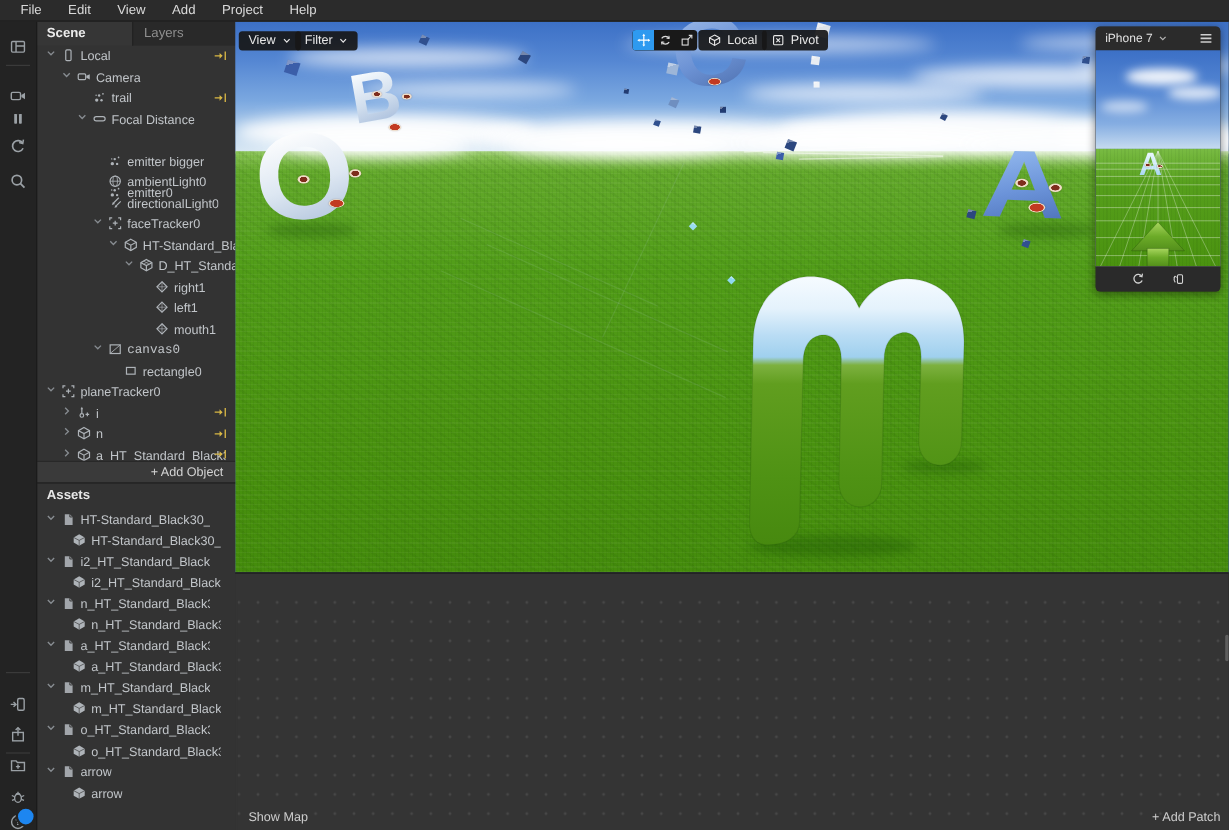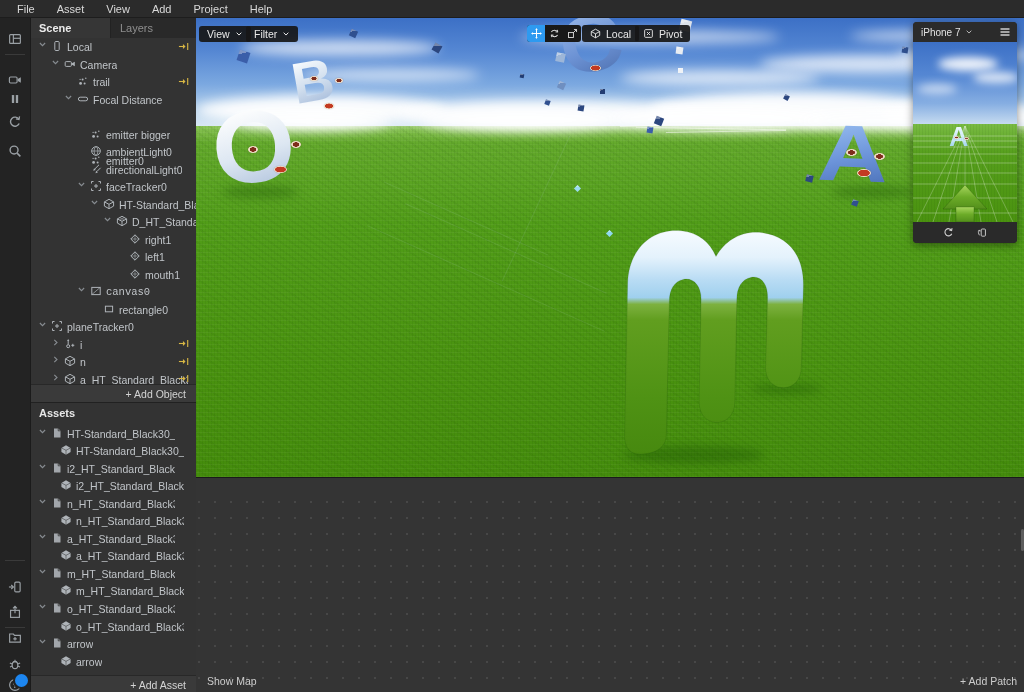--- a/index.html
+++ b/index.html
@@ -86,21 +86,21 @@
   .patch-bottom-label{position:absolute;font-size:10.5px;color:#cdcdcd;}
   .pscroll{position:absolute;right:2px;top:29px;width:3px;height:22px;background:#5d5d5d;border-radius:2px;}
 </style>
 </head>
 <body>
 
 <div id="app">
 
   <div class="menubar" id="menubar">
       <div class="menu-item">File</div>
-      <div class="menu-item">Asset</div>
+      <div class="menu-item">Edit</div>
       <div class="menu-item">View</div>
       <div class="menu-item">Add</div>
       <div class="menu-item">Project</div>
       <div class="menu-item">Help</div>
     </div>
 
   <div class="rail" id="rail">
       <div class="ric" style="top: 21px;">
         <svg width="14" height="14" viewBox="0 0 12 12" style="display:block">
           <g fill="none" stroke="currentColor">
@@ -691,21 +691,20 @@
           <div class="tic" style="left: 30px;">
             <svg width="12" height="12" viewBox="0 0 12 12" style="display:block">
               <polygon points="6,1.3 10.6,3.9 10.6,8.1 6,10.7 1.4,8.1 1.4,3.9" fill="currentColor"></polygon>
               <polyline points="1.4,3.9 6,6.3 10.6,3.9" fill="none" stroke="rgba(35,35,35,.6)" stroke-width=".8"></polyline>
               <line x1="6" y1="6.3" x2="6" y2="10.7" stroke="rgba(35,35,35,.6)" stroke-width=".8"></line>
             </svg>
           </div>
           <div class="lbl" style="left: 46px;">arrow</div>
         </div>
       </div>
-    <div class="addbar">+  Add Asset</div>
   </div>
 
   <div class="viewport" id="viewport">
     <div class="sky"></div>
     <div class="grass"></div>
     <div id="vp-decor">
         <div class="cloud" style="left: 0px; top: 77px; width: 250px; height: 30px; opacity: 0.95;"></div>
         <div class="cloud" style="left: 204px; top: 82px; width: 300px; height: 28px; opacity: 0.9;"></div>
         <div class="cloud" style="left: 454px; top: 74px; width: 280px; height: 34px; opacity: 0.95;"></div>
         <div class="cloud" style="left: 684px; top: 82px; width: 150px; height: 28px; opacity: 0.9;"></div>

